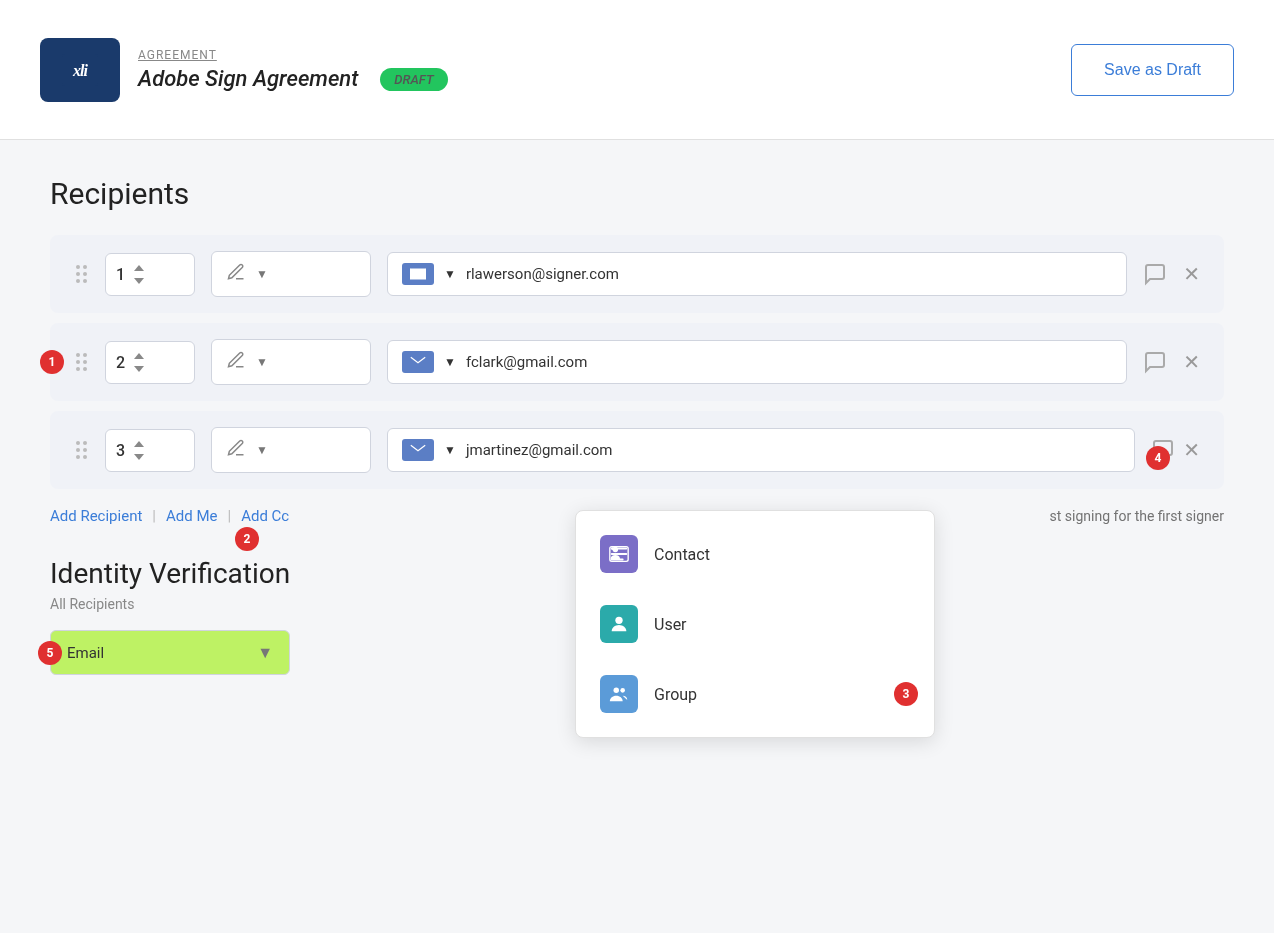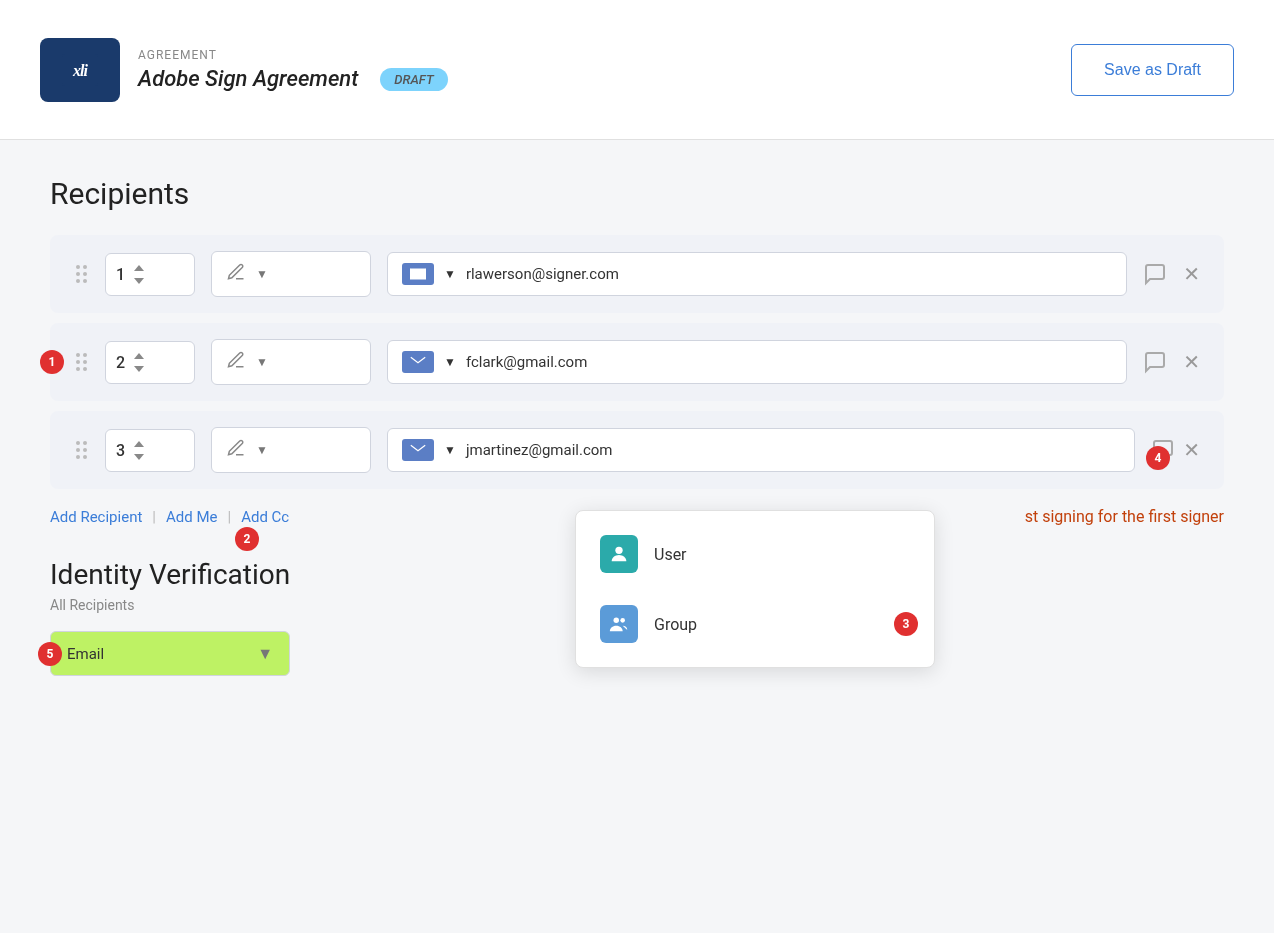--- a/index.html
+++ b/index.html
@@ -41,34 +41,35 @@
     .header-title-block {
       display: flex;
       flex-direction: column;
       gap: 4px;
     }
     .agreement-label {
       font-size: 12px;
       color: #888;
       letter-spacing: 1px;
       text-transform: uppercase;
+      text-decoration: underline;
     }
     .agreement-name-row {
       display: flex;
       align-items: flex-end;
       gap: 22px;
       font-style: italic;
     }
     .agreement-name {
       font-size: 22px;
       font-weight: 500;
       color: #222;
     }
     .draft-badge {
-      background: #7dd3fc;
+      background: #22c55e;
       border-radius: 20px;
       padding: 4px 14px;
       font-size: 13px;
       color: #555;
       font-weight: 500;
     }
     .save-draft-btn {
       border: 1.5px solid #3b7dd8;
       background: #fff;
       color: #3b7dd8;
@@ -476,20 +477,33 @@
         </svg>
       </button>
 
       <div class="badge" style="position:absolute; bottom:-8px; right:30px;">4</div>
       <button class="close-btn">✕</button>
     </div>
   </div>
 
   <div class="dropdown-menu">
     <div class="dropdown-item">
+      <div class="dropdown-item-icon icon-contact">
+        <svg width="22" height="22" viewBox="0 0 24 24" fill="white">
+          <rect x="3" y="5" width="18" height="2" rx="1"></rect>
+          <rect x="3" y="11" width="18" height="2" rx="1"></rect>
+          <rect x="3" y="17" width="14" height="2" rx="1"></rect>
+          <circle cx="5" cy="6" r="1.5" fill="white"></circle>
+          <rect x="2" y="4" width="20" height="16" rx="2" fill="none" stroke="white" stroke-width="1.5"></rect>
+          <path d="M8 10a3 3 0 100-6 3 3 0 000 6zm-5 8s-1-5 5-5 5 5 5 5" fill="white" stroke="none"></path>
+        </svg>
+      </div>
+      <span>Contact</span>
+    </div>
+    <div class="dropdown-item">
       <div class="dropdown-item-icon icon-user">
         <svg width="22" height="22" viewBox="0 0 24 24" fill="white">
           <circle cx="12" cy="8" r="4"></circle>
           <path d="M4 20c0-4 3.6-7 8-7s8 3 8 7"></path>
         </svg>
       </div>
       <span>User</span>
     </div>
     <div class="dropdown-item" style="position:relative;">
       <div class="dropdown-item-icon icon-group">
@@ -507,21 +521,21 @@
   </div>
 
   <div class="action-links" style="position:relative;">
     <a>Add Recipient</a>
     <span class="separator"> | </span>
     <a>Add Me</a>
 
     <div class="badge" style="position:absolute; left:185px; top:20px;">2</div>
     <span class="separator"> | </span>
     <a>Add Cc</a>
-    <span style="margin-left:auto; color:#c2410c; font-size:16px;">st signing for the first signer</span>
+    <span style="margin-left:auto; color:#737373; font-size:14px;">st signing for the first signer</span>
   </div>
 
   <div class="identity-section">
     <h2 class="identity-title">Identity Verification</h2>
     <p class="identity-subtitle">All Recipients</p>
     <div style="position:relative; display:inline-flex; align-items:center;">
 
       <div class="badge" style="position:absolute; left:-12px; top:50%; transform:translateY(-50%);">5</div>
       <div class="email-select-wrapper">
         <span style="flex:1; font-size:15px; color:#333;">Email</span>

